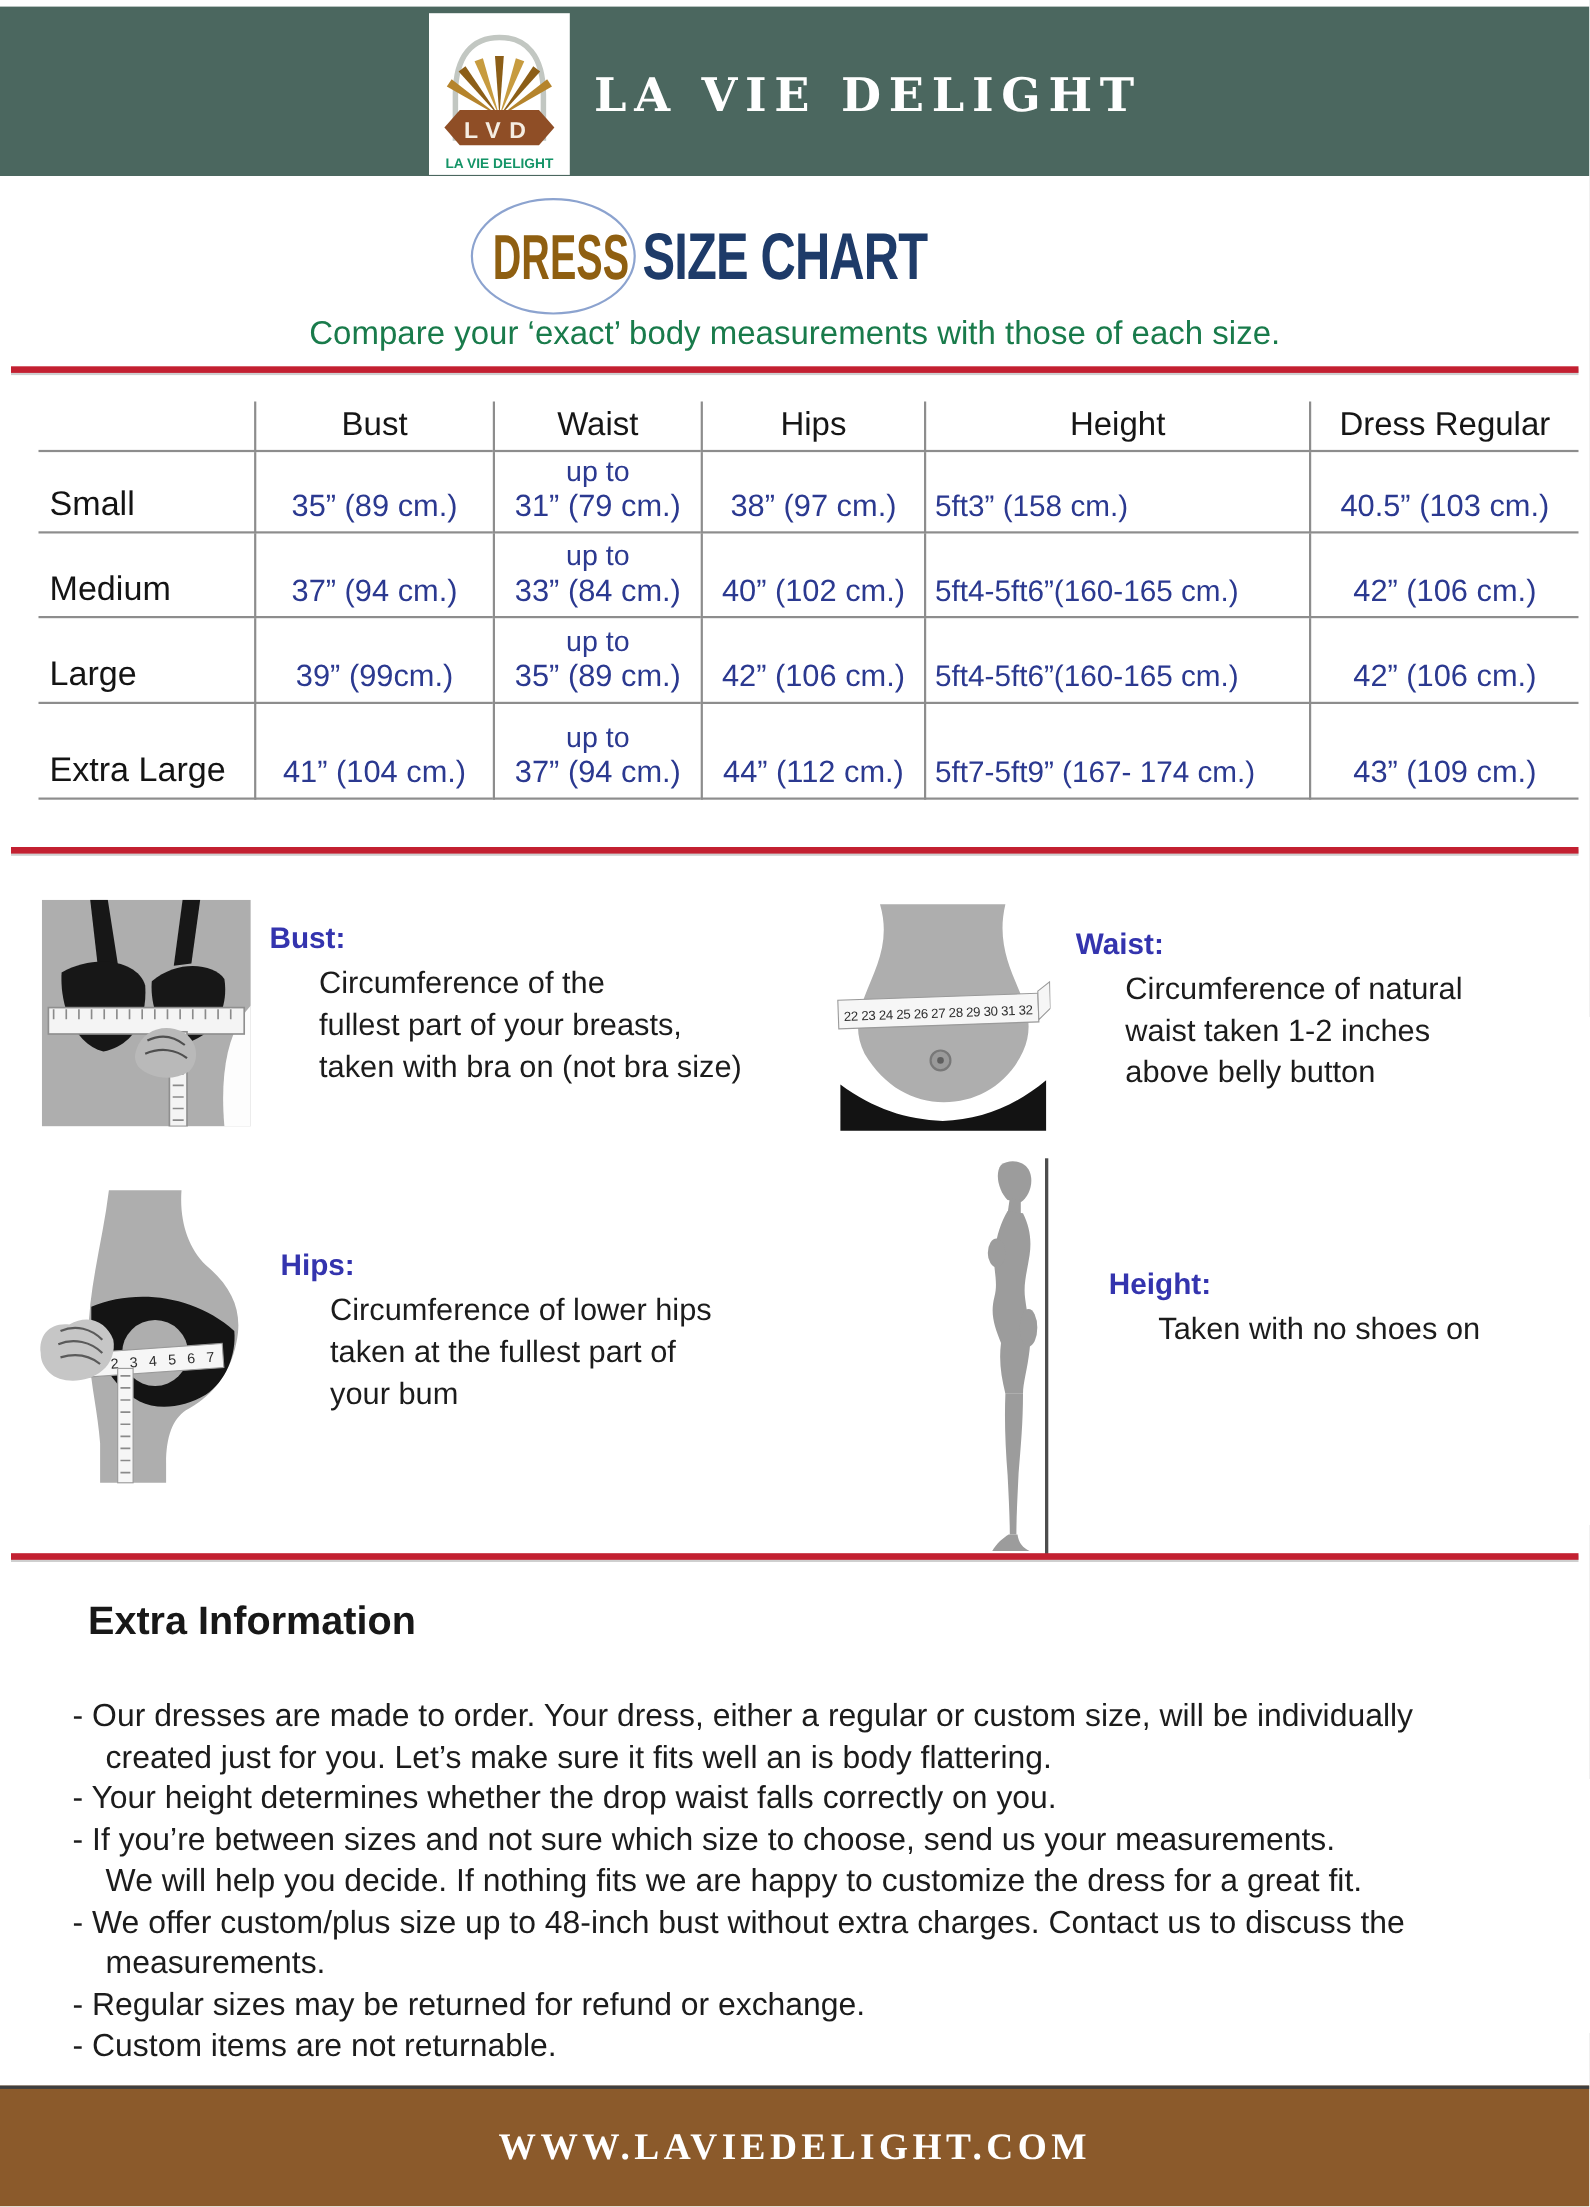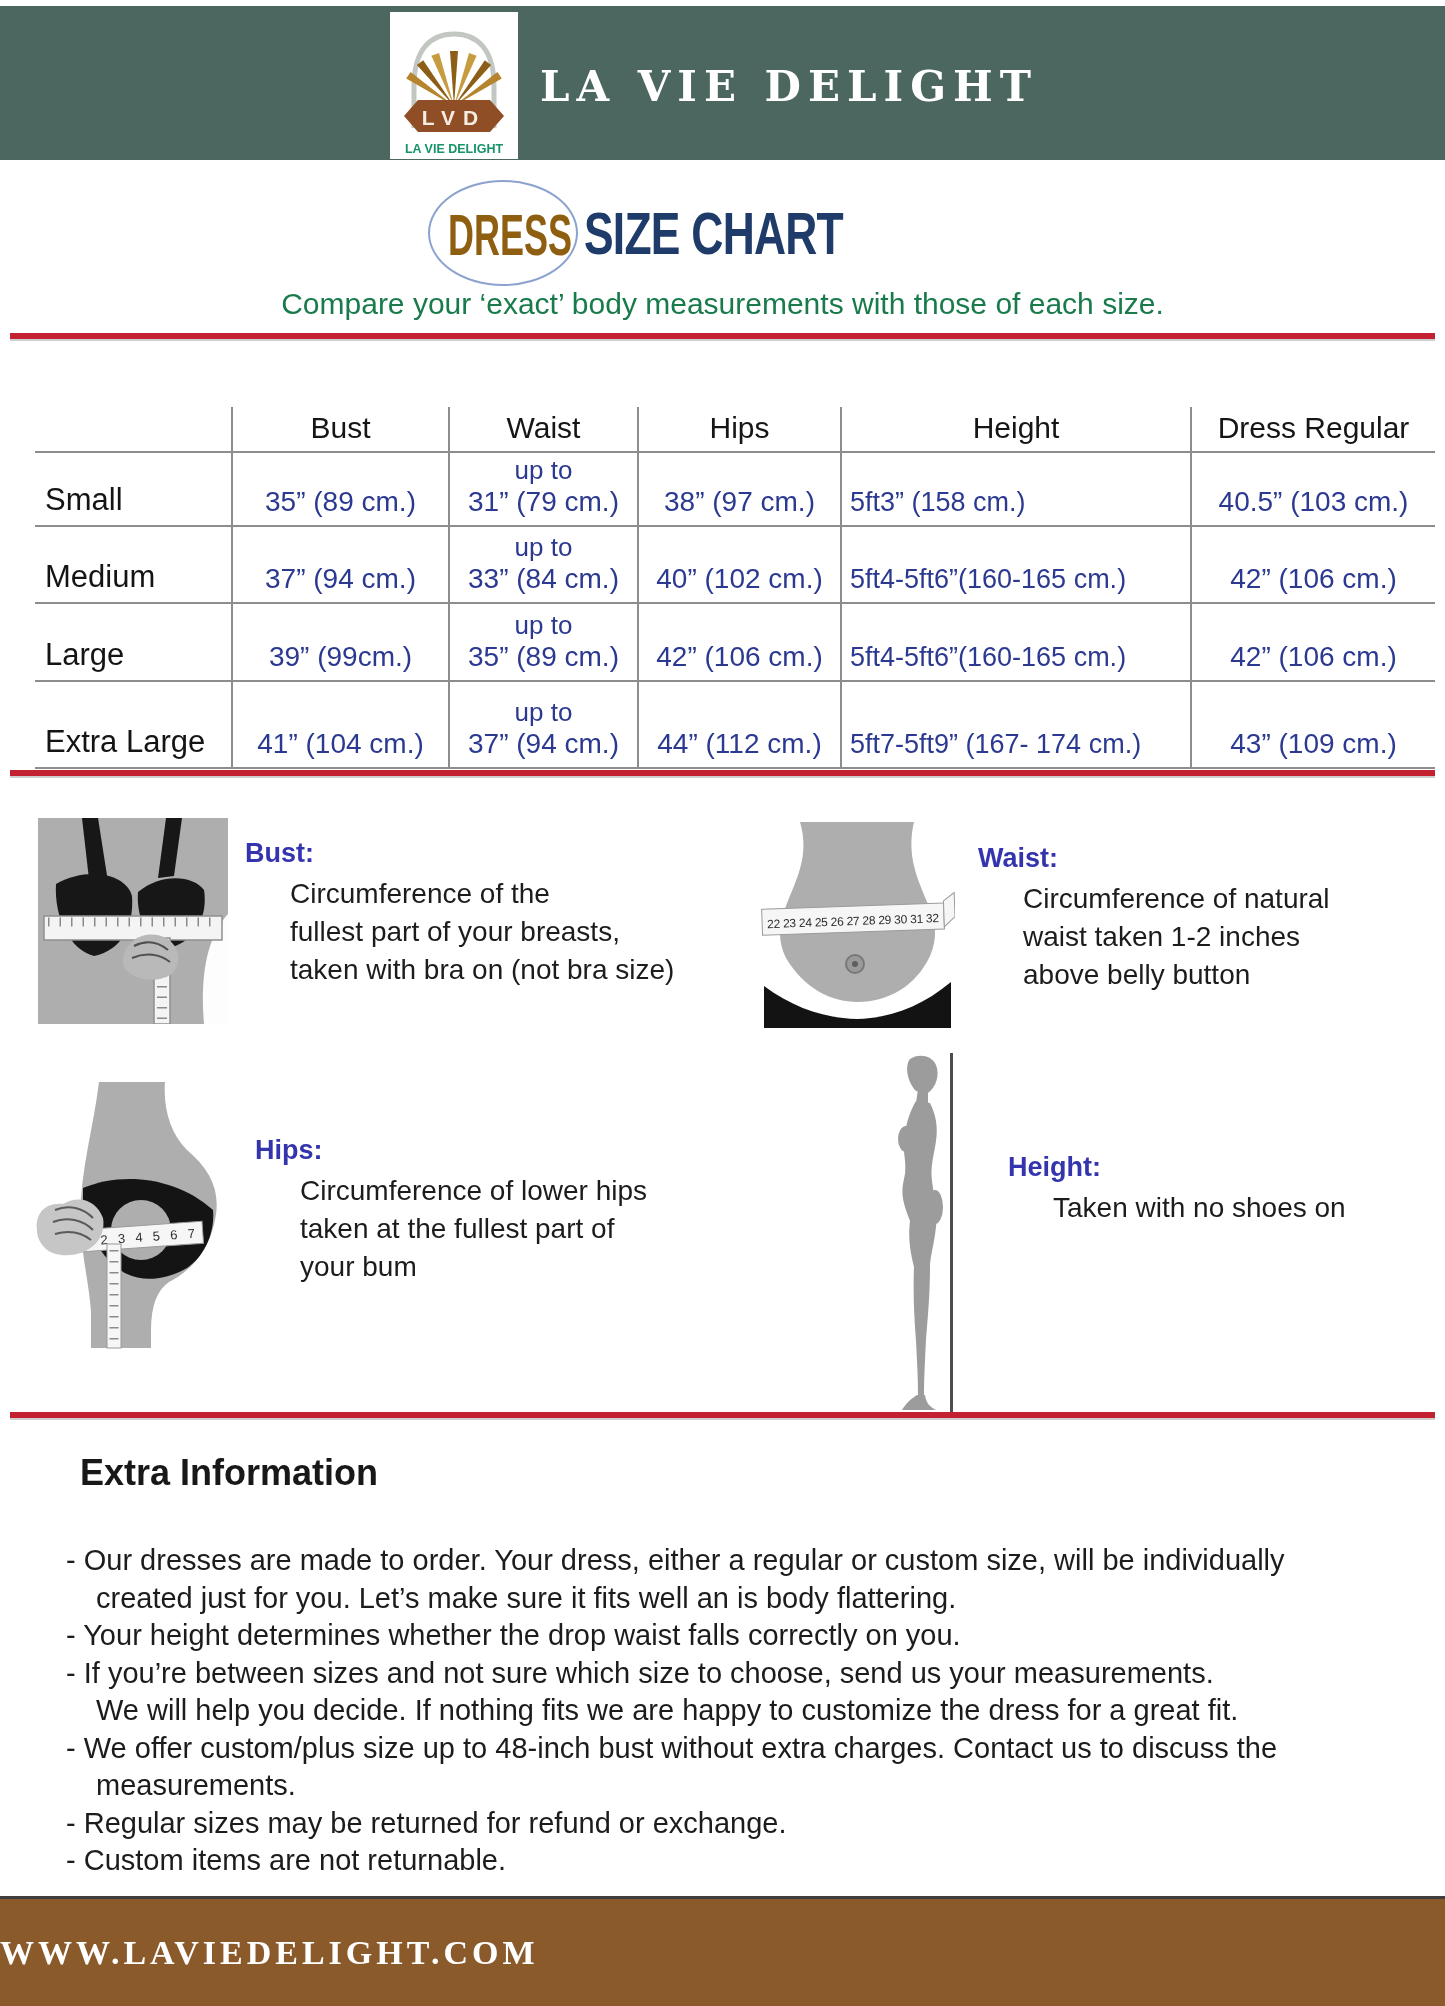--- a/index.html
+++ b/index.html
@@ -16,21 +16,21 @@
   .w-dress{position:absolute;left:448px;top:206px;font-size:58px;font-weight:bold;color:#8F5F11;
            line-height:1;transform:scaleX(0.62);transform-origin:left top;letter-spacing:0;}
   .w-sizechart{position:absolute;left:584px;top:204px;font-size:60px;font-weight:bold;color:#1E3B69;
            line-height:1;transform:scaleX(0.74);transform-origin:left top;letter-spacing:-1px;white-space:nowrap;}
   .subtitle{position:absolute;left:0;right:0;top:287px;text-align:center;font-size:30px;color:#197B4B;}
   .redline{position:absolute;left:10px;right:10px;height:6px;background:#C32031;box-shadow:0 2px 0 #CFCFCF;}
   .rl1{top:333px;} .rl2{top:770px;} .rl3{top:1412px;}
   
   .stable{position:absolute;top:365px;left:35px;width:1400px;display:grid;
           grid-template-columns:196px 217px 189px 203px 350px 245px;
-          grid-template-rows:46px 74px 77px 78px 87px;margin-top:42px;}
+          grid-template-rows:46px 74px 77px 78px 87px;}
   .cell{display:flex;flex-direction:column;justify-content:flex-end;align-items:center;
         padding-bottom:7px;font-size:28px;color:#2B3990;box-sizing:border-box;}
   .cell.vl{border-left:2px solid #8D8D8D;}
   .cell.hl{border-bottom:2px solid #8D8D8D;}
   .cell.head{font-size:30px;color:#161616;padding-bottom:6px;}
   .cell.rowlabel{align-items:flex-start;padding-left:10px;font-size:31px;color:#141414;}
   .cell.heightcol{align-items:flex-start;padding-left:8px;font-size:27px;}
   .upto{font-size:26px;line-height:31px;}
   
   .guide-img{position:absolute;}
@@ -45,21 +45,21 @@
   .guide-label{font-size:27px;font-weight:bold;color:#3434AE;margin-bottom:6px;}
   .guide-line{font-size:28px;color:#1c1c1c;line-height:38px;white-space:nowrap;margin-left:45px;}
   
   .extra-heading{position:absolute;left:80px;top:1452px;font-size:36px;font-weight:bold;color:#181818;text-align:right;}
   .extra-list{position:absolute;left:66px;top:1542px;width:1350px;font-size:29px;color:#1c1c1c;
               line-height:37.5px;}
   .extra-list .line{white-space:nowrap;}
   .extra-list .indent{padding-left:30px;}
   
   .footer{position:absolute;left:0;right:0;top:1896px;height:110px;background:#8B5A2B;
-          border-top:3px solid #3F3F3F;box-sizing:border-box;display:flex;align-items:center;justify-content:flex-start;}
+          border-top:3px solid #3F3F3F;box-sizing:border-box;display:flex;align-items:center;justify-content:center;}
   .footer .site{font-family:"Liberation Serif",serif;font-weight:bold;font-size:34px;
           letter-spacing:4px;color:#ffffff;}
   svg text{font-family:"Liberation Sans",sans-serif;}
 </style>
 </head>
 <body>
 
 <div class="page">
 
   <div class="band"></div>

